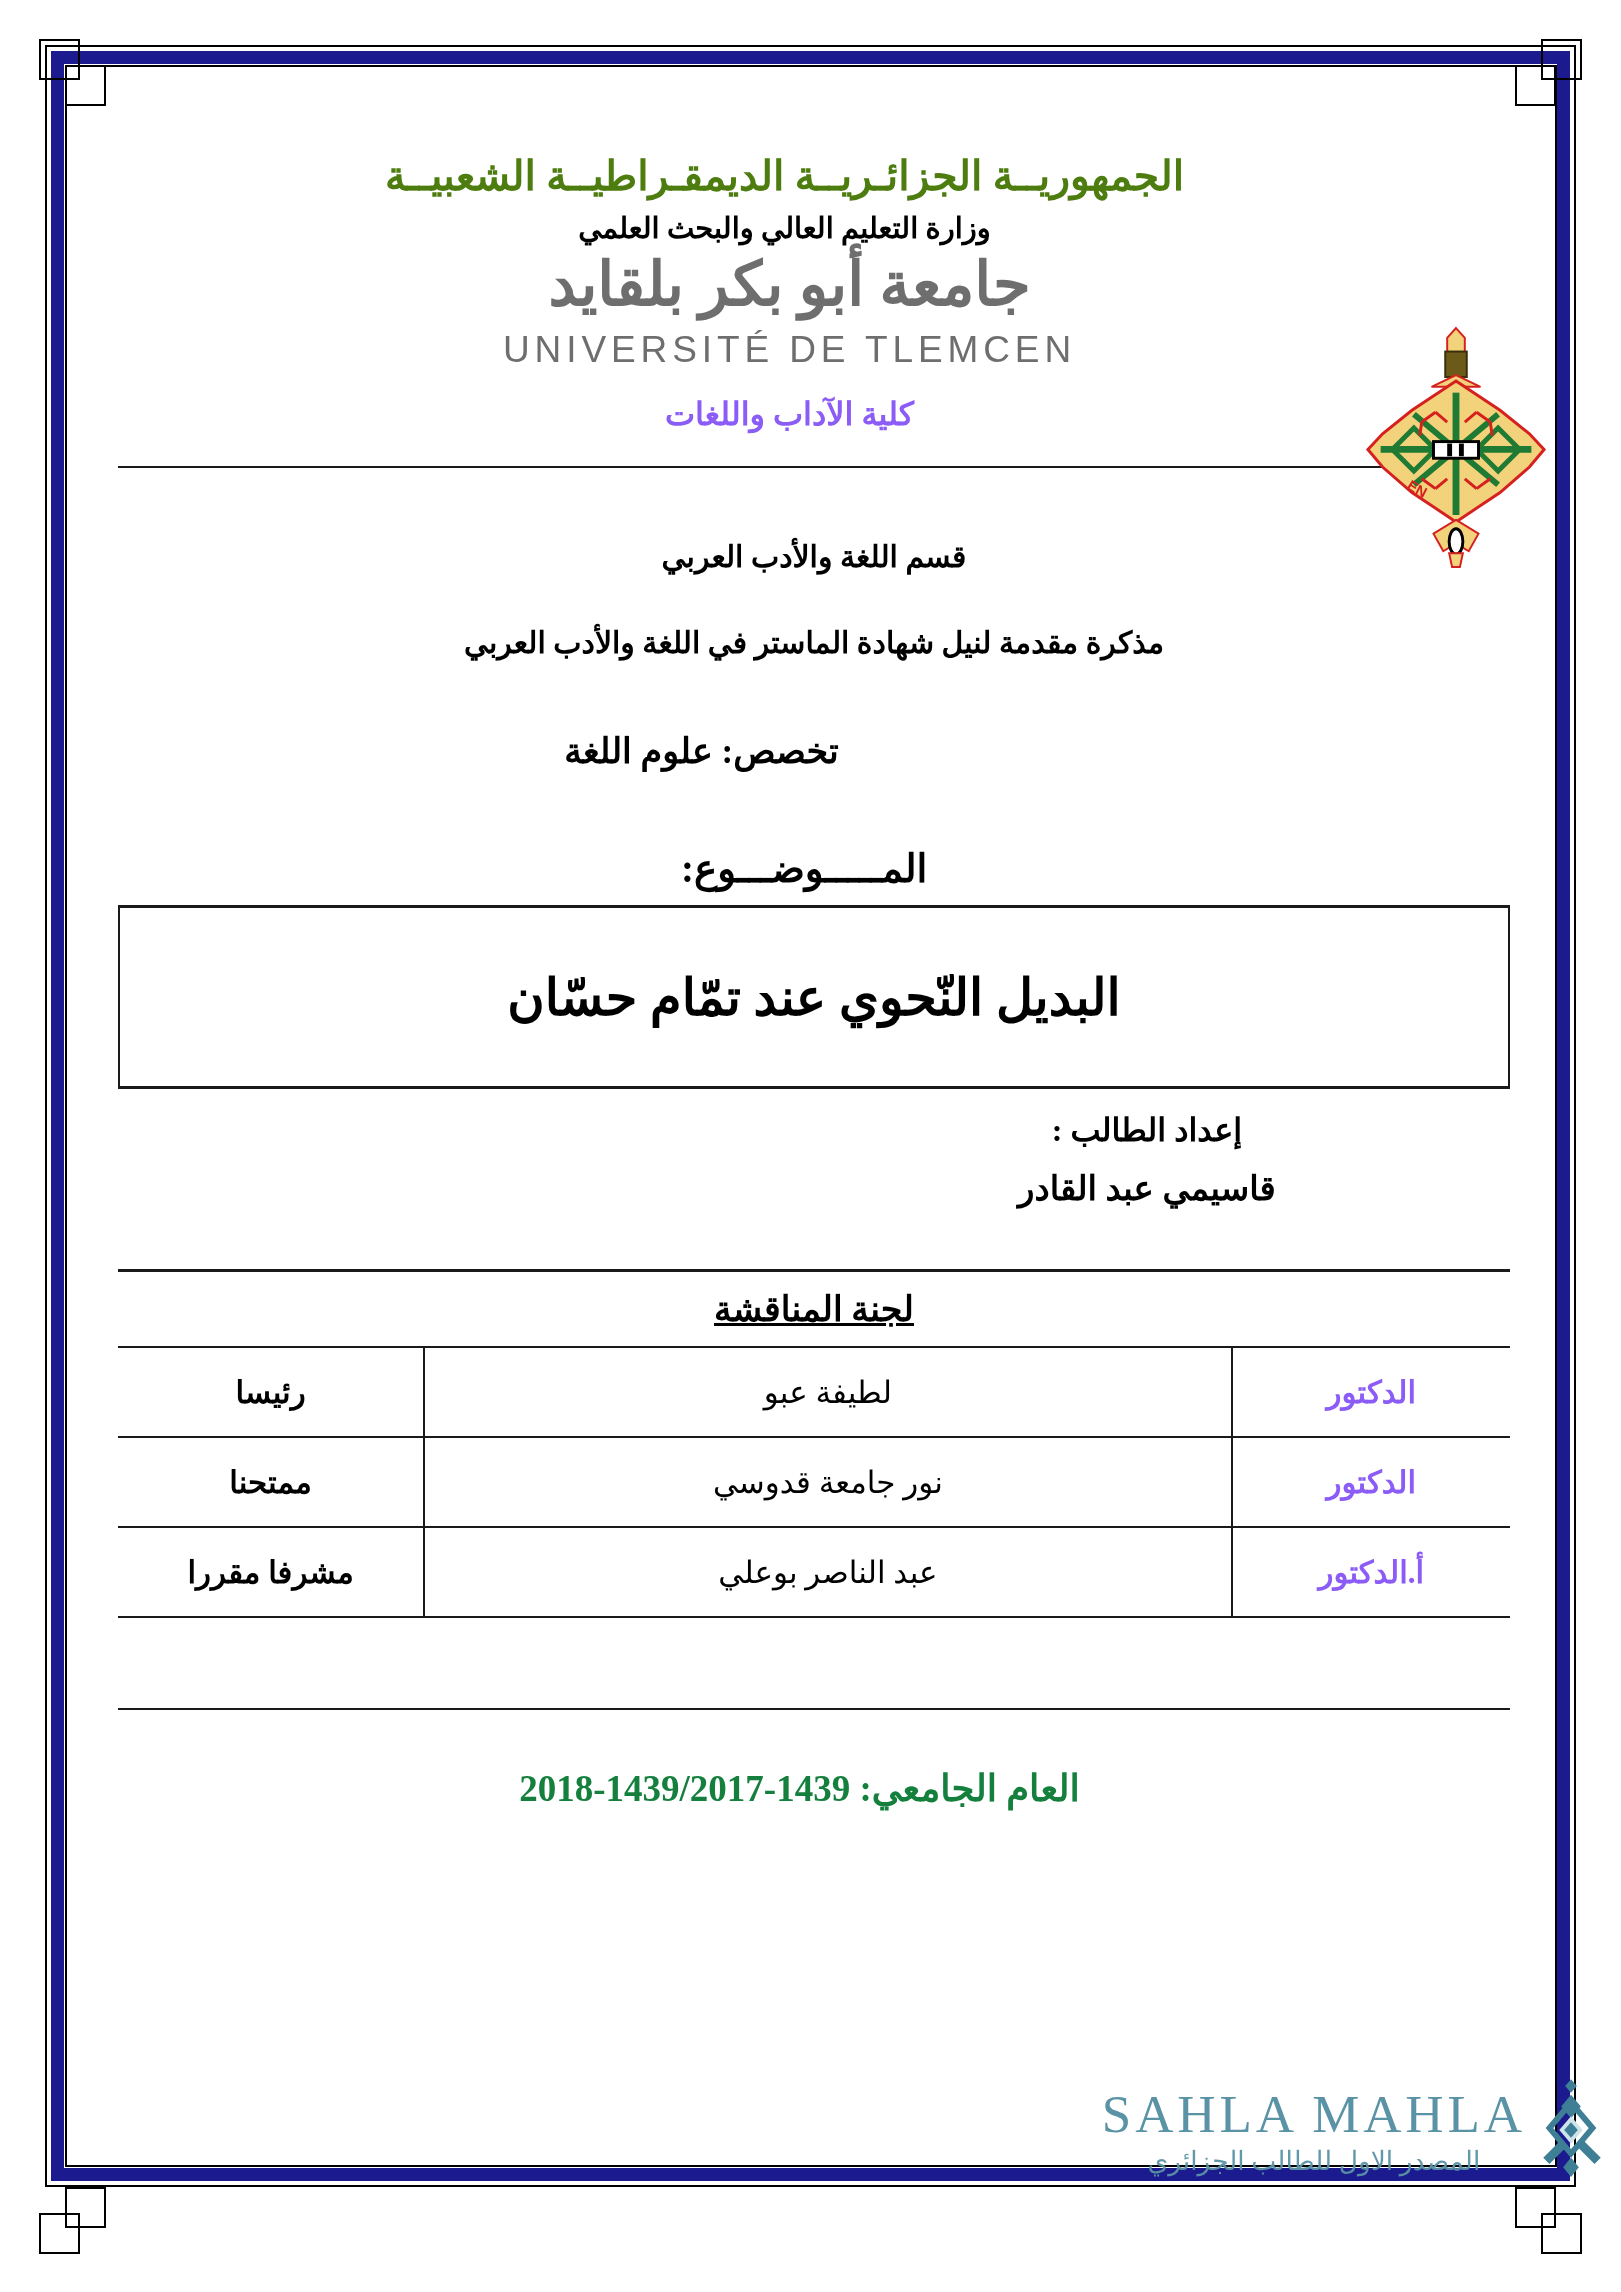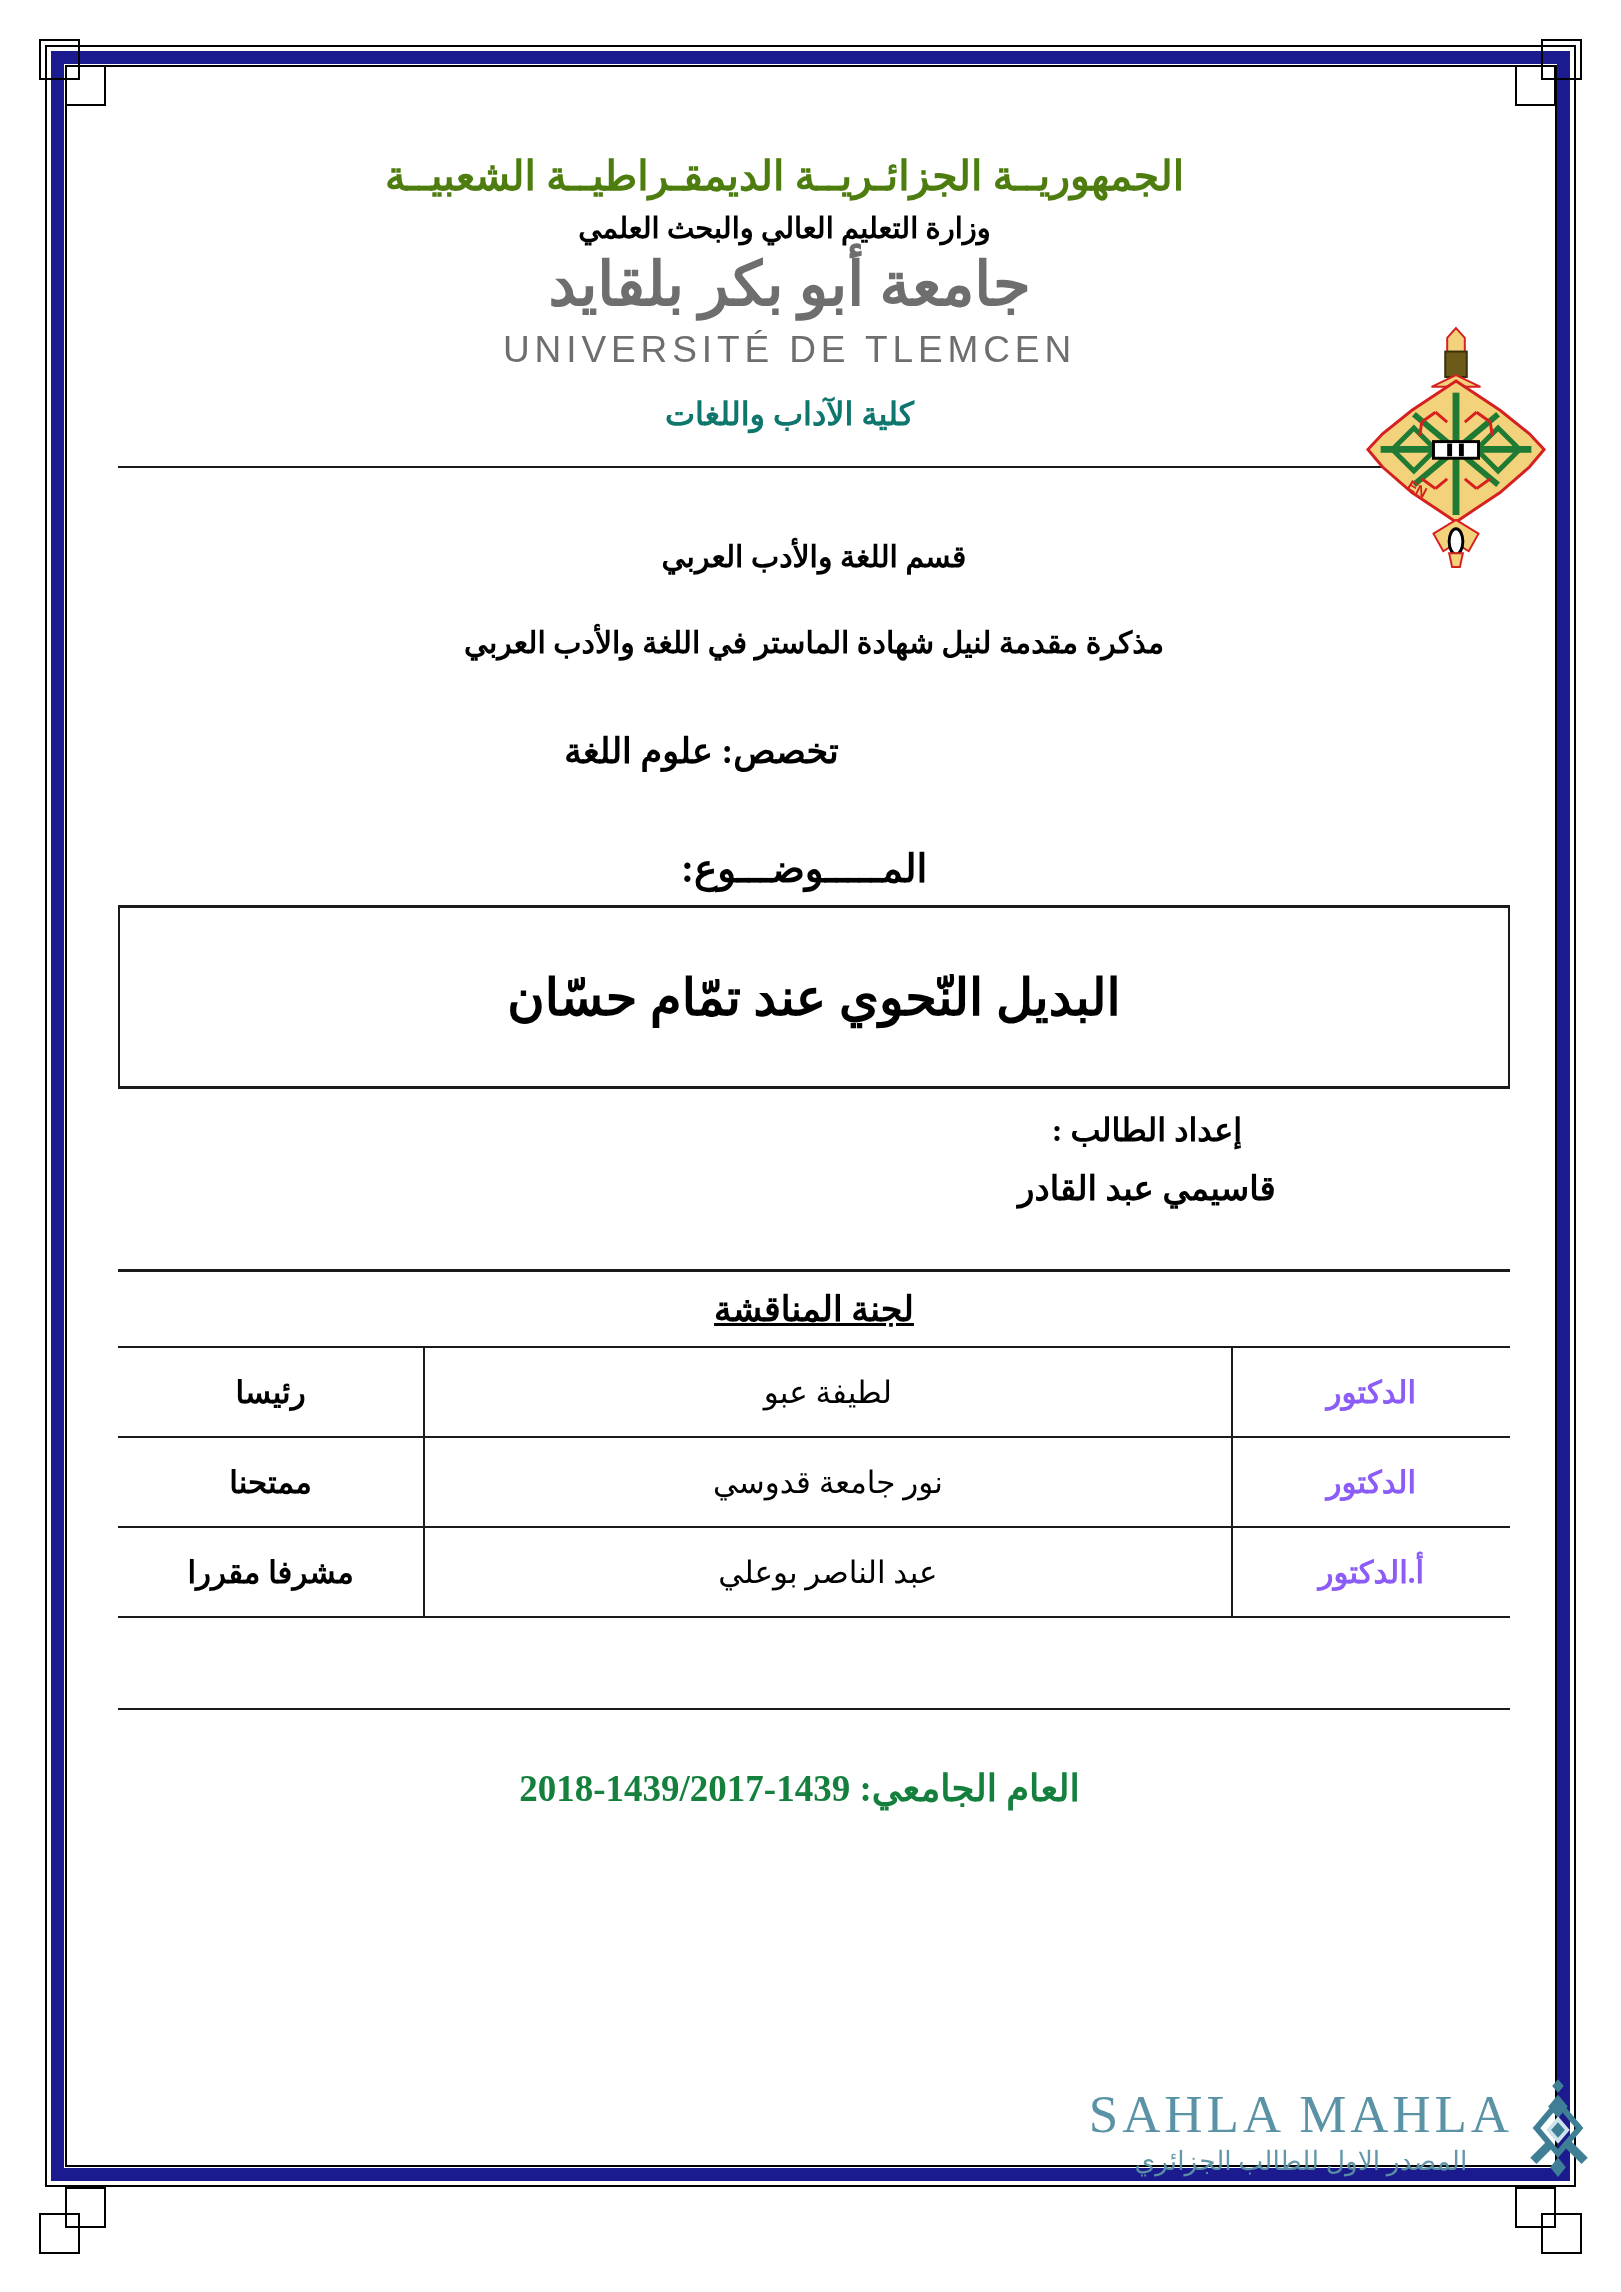--- a/index.html
+++ b/index.html
@@ -122,21 +122,21 @@
     direction: ltr;
     white-space: nowrap;
   }
   .faculty {
     position: absolute;
     top: 142px;
     right: 167px;
     left: 118px;
     font-size: 32px;
     font-weight: bold;
-    color: #0f766e;
+    color: #8b5cf6;
     text-align: center;
   }
 
   
   .logo {
     position: absolute;
     right: -39px;
     top: 71px;
     width: 186px;
     height: 245px;
@@ -277,21 +277,21 @@
     font-size: 37px;
     font-weight: bold;
     color: #15803d;
     text-align: center;
     padding-right: 29px;
   }
 
   
   .watermark {
     position: absolute;
-    right: 108px;
+    right: 95px;
     bottom: 116px;
     text-align: left;
     direction: ltr;
     pointer-events: none;
     user-select: none;
   }
   .wm-main {
     font-family: "Liberation Serif", "DejaVu Serif", serif;
     font-size: 53px;
     color: #5b93a6;

